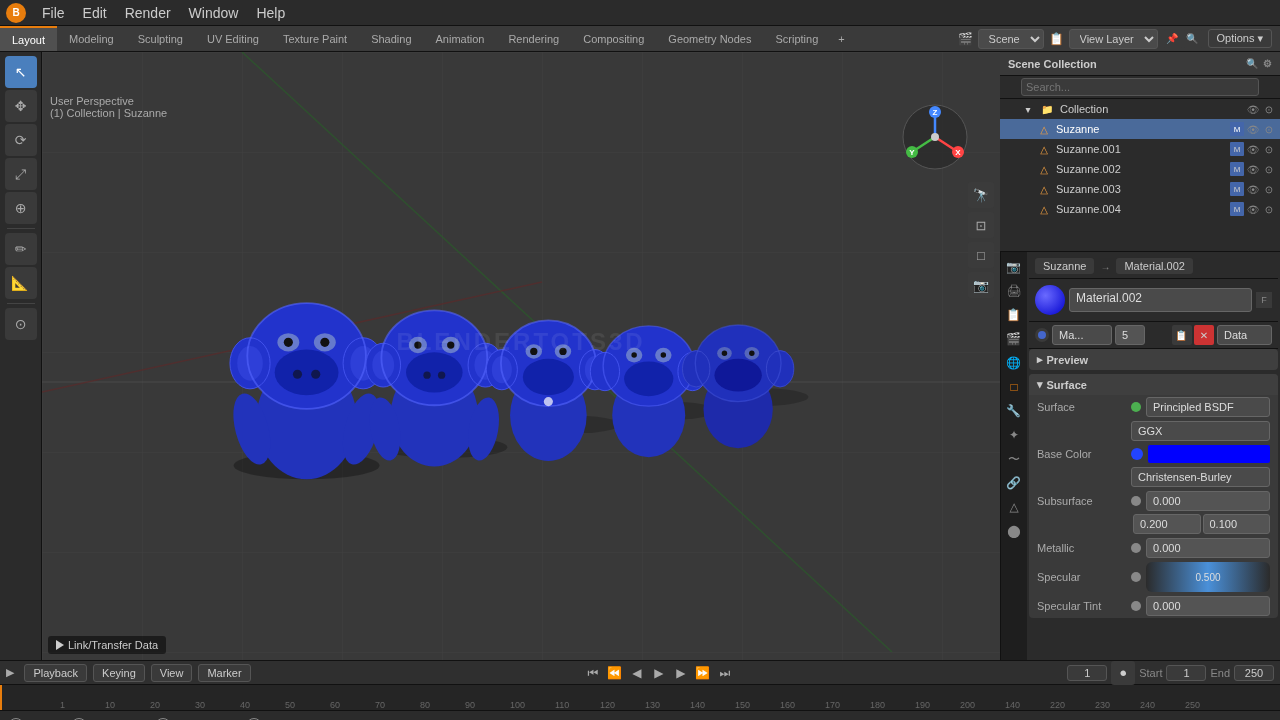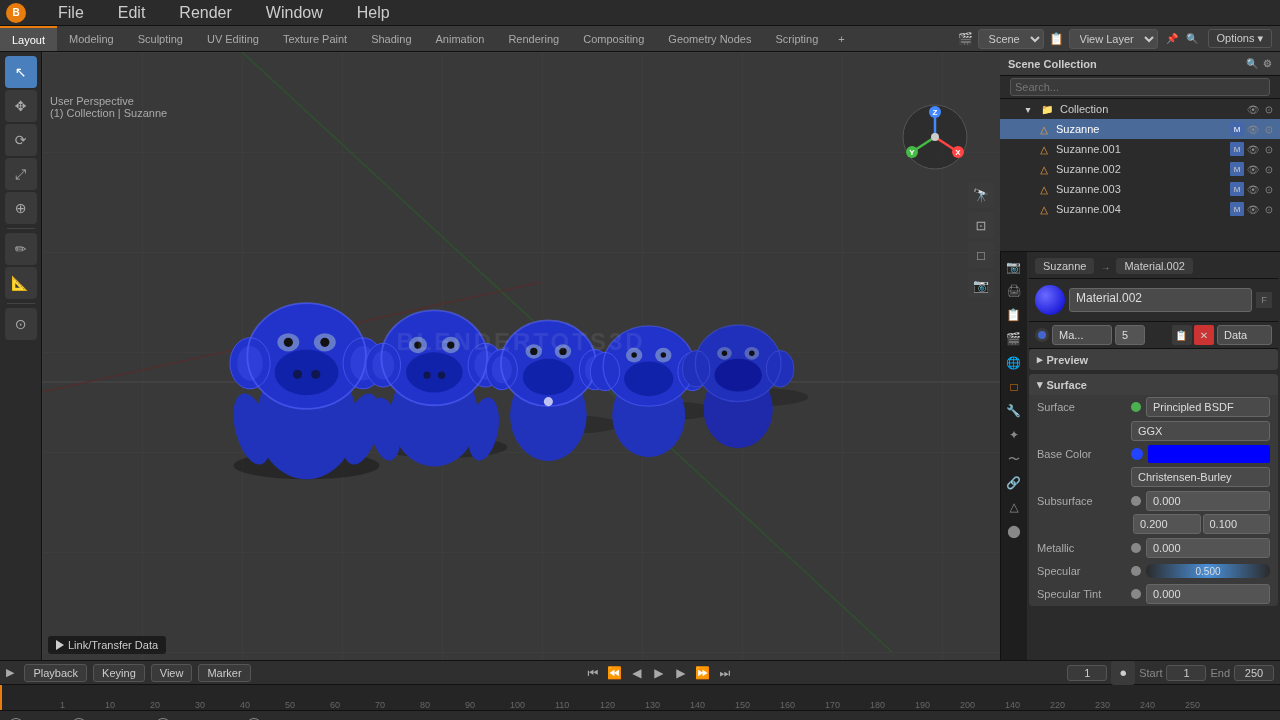--- a/index.html
+++ b/index.html
@@ -30,22 +30,21 @@
       border-radius: 50%;
       margin-right: 6px;
       display: flex; align-items: center; justify-content: center;
       color: white; font-weight: bold; font-size: 10px;
     }
     .menu-item {
       padding: 2px 8px;
       color: #ccc;
       cursor: pointer;
       border-radius: 3px;
-      font-size: 16px;
-      margin-left: 16px;
+      font-size: 14px;
     }
 
     
     #workspace-tabs {
       height: 26px;
       background: #3a3a3a;
       display: flex;
       align-items: center;
       border-bottom: 1px solid #111;
     }
@@ -426,21 +425,21 @@
       width: 26px; height: 26px;
       background: rgba(60,60,60,0.8);
       border-radius: 3px;
       display: flex; align-items: center; justify-content: center;
       color: #aaa;
       font-size: 13px;
       cursor: pointer;
     }
 
     .outliner-search {
-      padding: 2px 10px;
+      padding: 2px 21px;
       background: #2b2b2b;
       border-bottom: 1px solid #111;
       display: flex;
       align-items: center;
     }
     .outliner-search input {
       width: 100%;
       background: #3a3a3a;
       border: 1px solid #555;
       border-radius: 3px;
@@ -931,21 +930,21 @@
               <div style="display:flex;align-items:center;gap:3px;flex:1;">
                 <div class="prop-small-dot"></div>
                 <div class="prop-number" style="flex:1;">0.000</div>
               </div>
             </div>
 
             <div class="prop-row">
               <div class="prop-label">Specular</div>
               <div style="display:flex;align-items:center;gap:3px;flex:1;">
                 <div class="prop-small-dot"></div>
-                <div style="flex:1;height:14px;background:linear-gradient(to right, #2b2b2b 0%, #4a90d9 50%, #2b2b2b 100%);border-radius:6px;display:flex;align-items:center;justify-content:center;font-size:10px;color:#ddd;cursor:pointer;">0.500</div>
+                <div style="flex:1;height:30px;background:linear-gradient(to right, #2b2b2b 0%, #4a90d9 50%, #2b2b2b 100%);border-radius:6px;display:flex;align-items:center;justify-content:center;font-size:10px;color:#ddd;cursor:pointer;">0.500</div>
               </div>
             </div>
 
             <div class="prop-row">
               <div class="prop-label">Specular Tint</div>
               <div style="display:flex;align-items:center;gap:3px;flex:1;">
                 <div class="prop-small-dot"></div>
                 <div class="prop-number" style="flex:1;">0.000</div>
               </div>
             </div>

